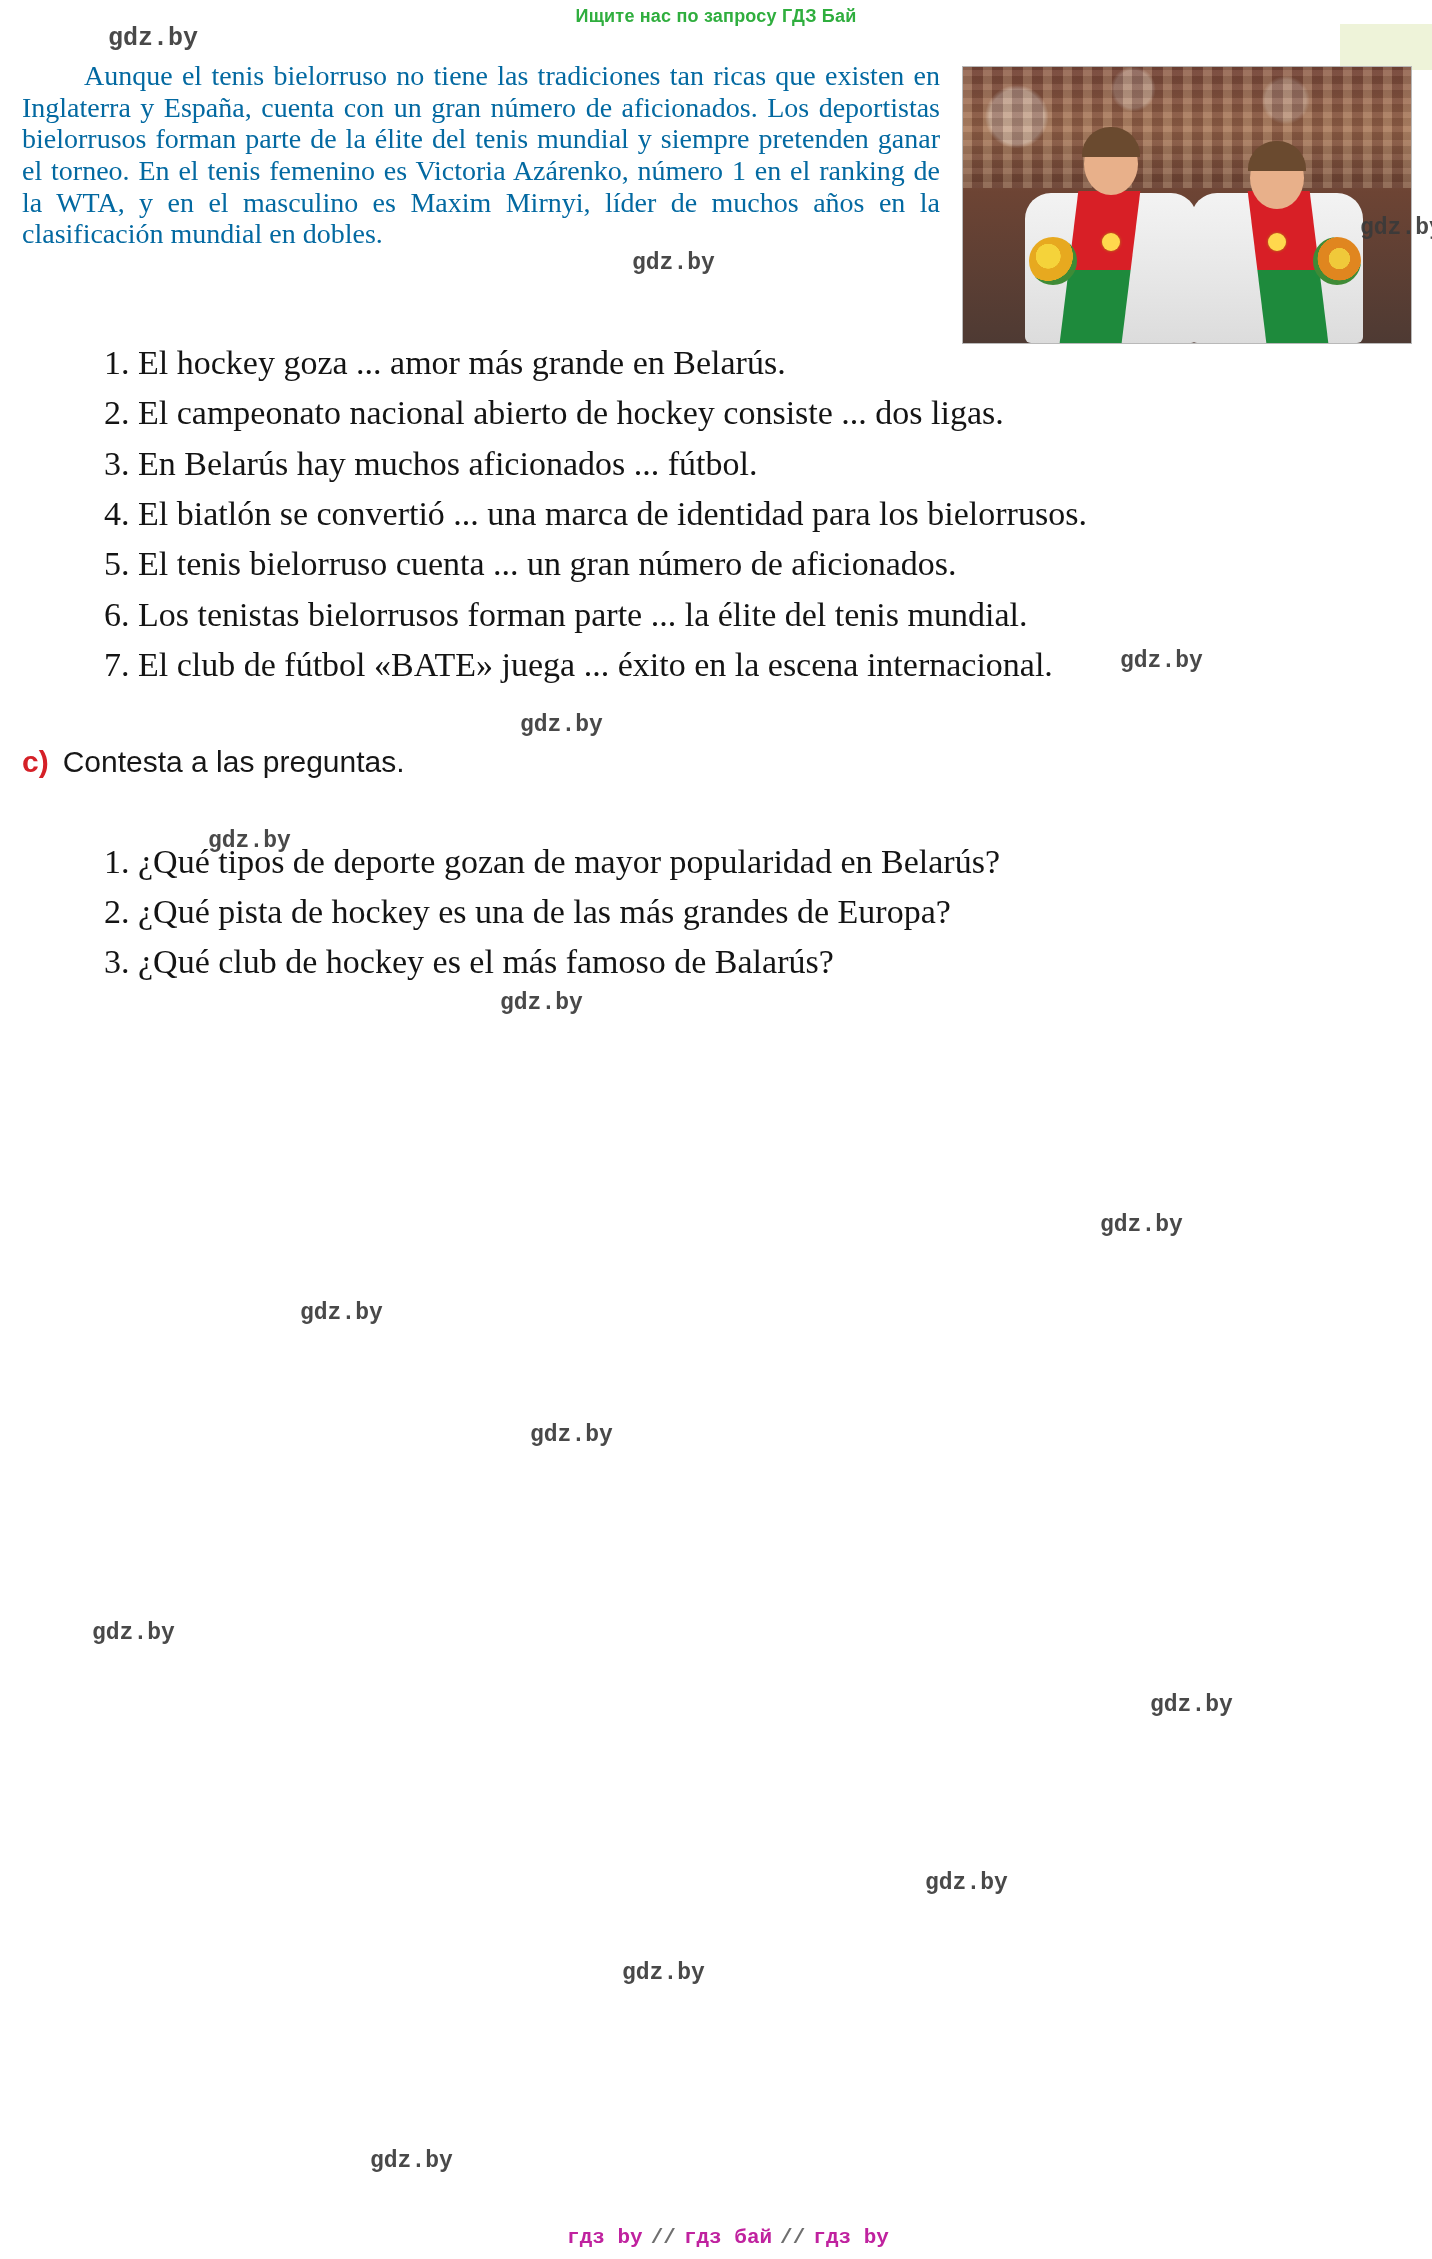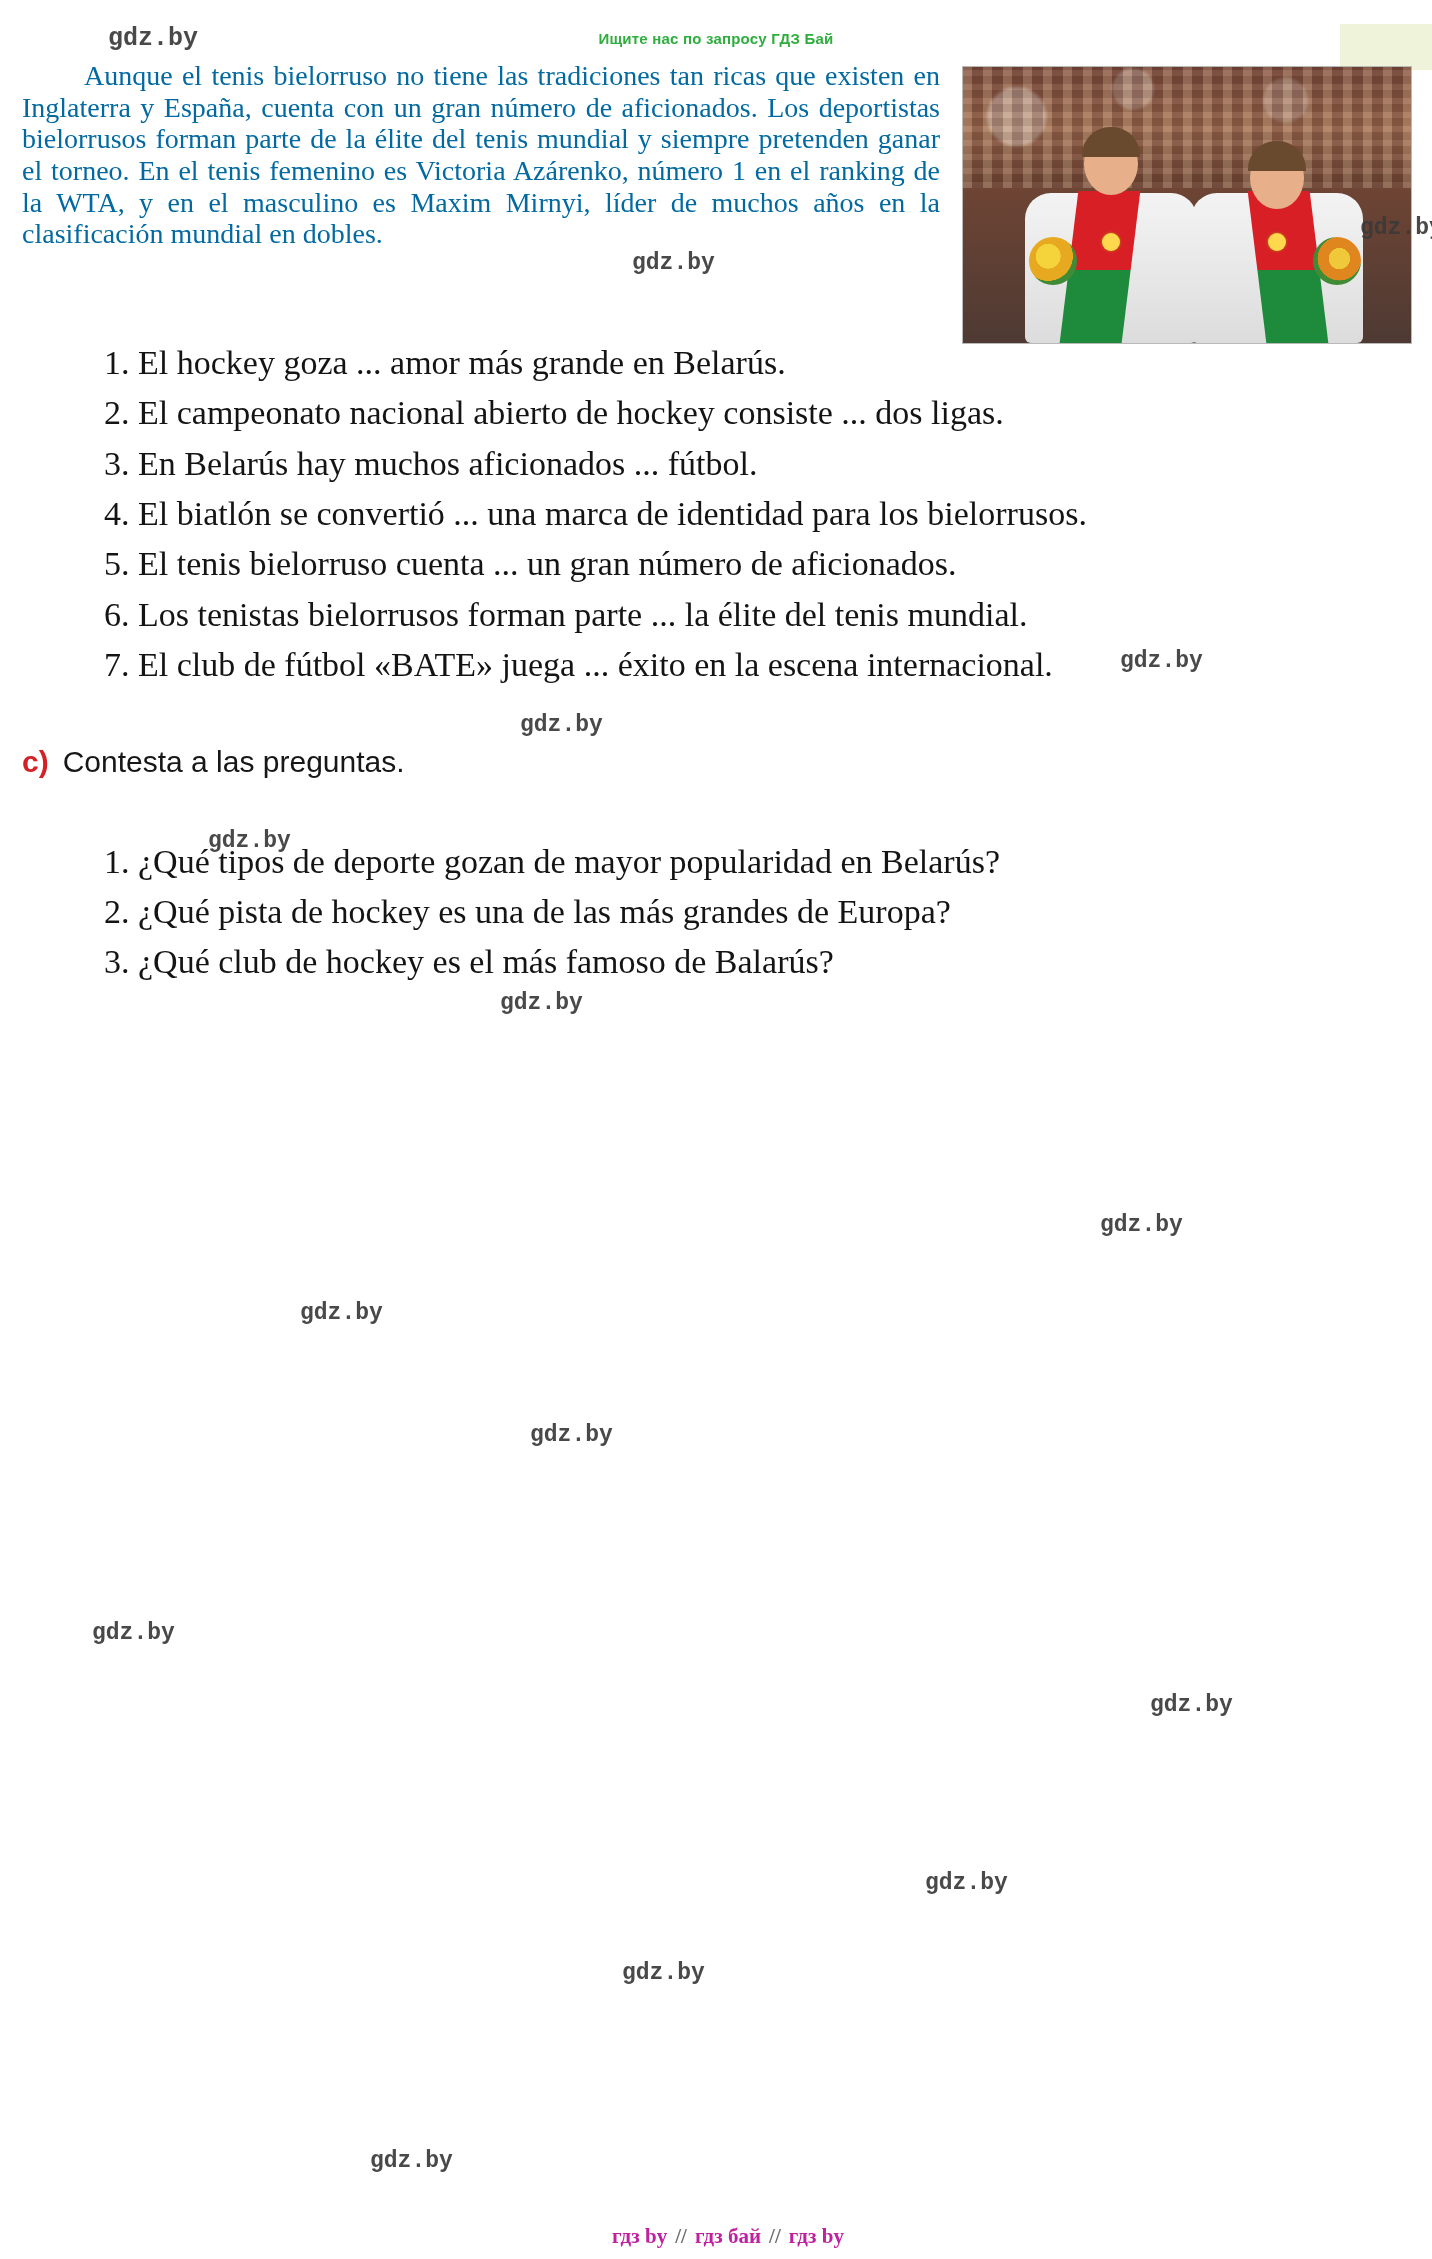--- a/index.html
+++ b/index.html
@@ -23,25 +23,24 @@
     padding: 0 60px;
   }
   
   .top-banner {
     position: absolute;
     top: 6px;
     left: 0;
     width: 1432px;
     text-align: center;
     font-family: "Liberation Sans", sans-serif;
-    font-size: 15px;
+    font-size: 18px;
     font-weight: bold;
     color: #2fae3e;
     letter-spacing: 0.2px;
-    margin-top: 24px;
   }
   .corner-box {
     position: absolute;
     top: 24px;
     right: 0;
     width: 92px;
     height: 46px;
     background: #eef3d9;
   }
   
@@ -150,21 +149,21 @@
     text-align: justify;
     color: #141414;
   }
   .lead { display: inline-block; width: 70px; }
   
   .footer {
     position: absolute;
     left: 0; right: 16px;
     bottom: 10px;
     text-align: center;
-    font-family: Liberation Serif, serif;
+    font-family: Liberation Mono, monospace;
     font-size: 21px;
     font-weight: bold;
     color: #c0229f;
     margin-left: 40px;
   }
   .footer .sep { color: #6f6f6f; margin: 0 8px; font-weight: bold; }
 </style>
 </head>
 <body>
 

